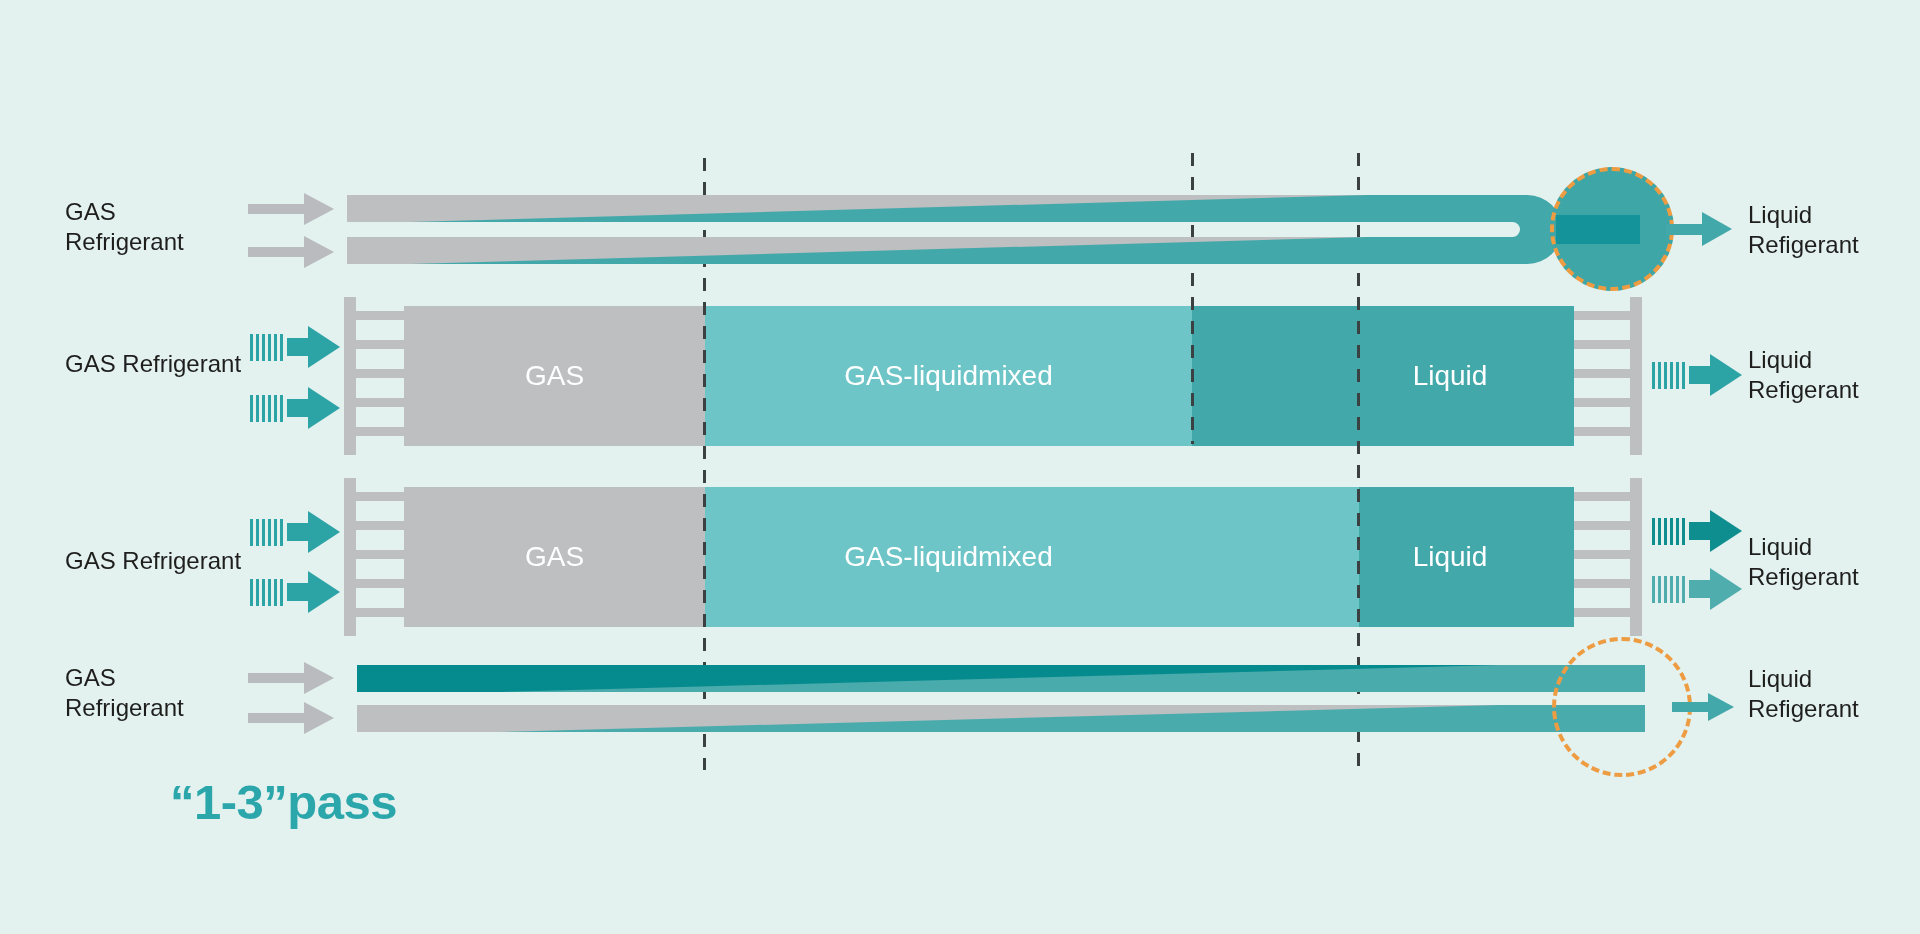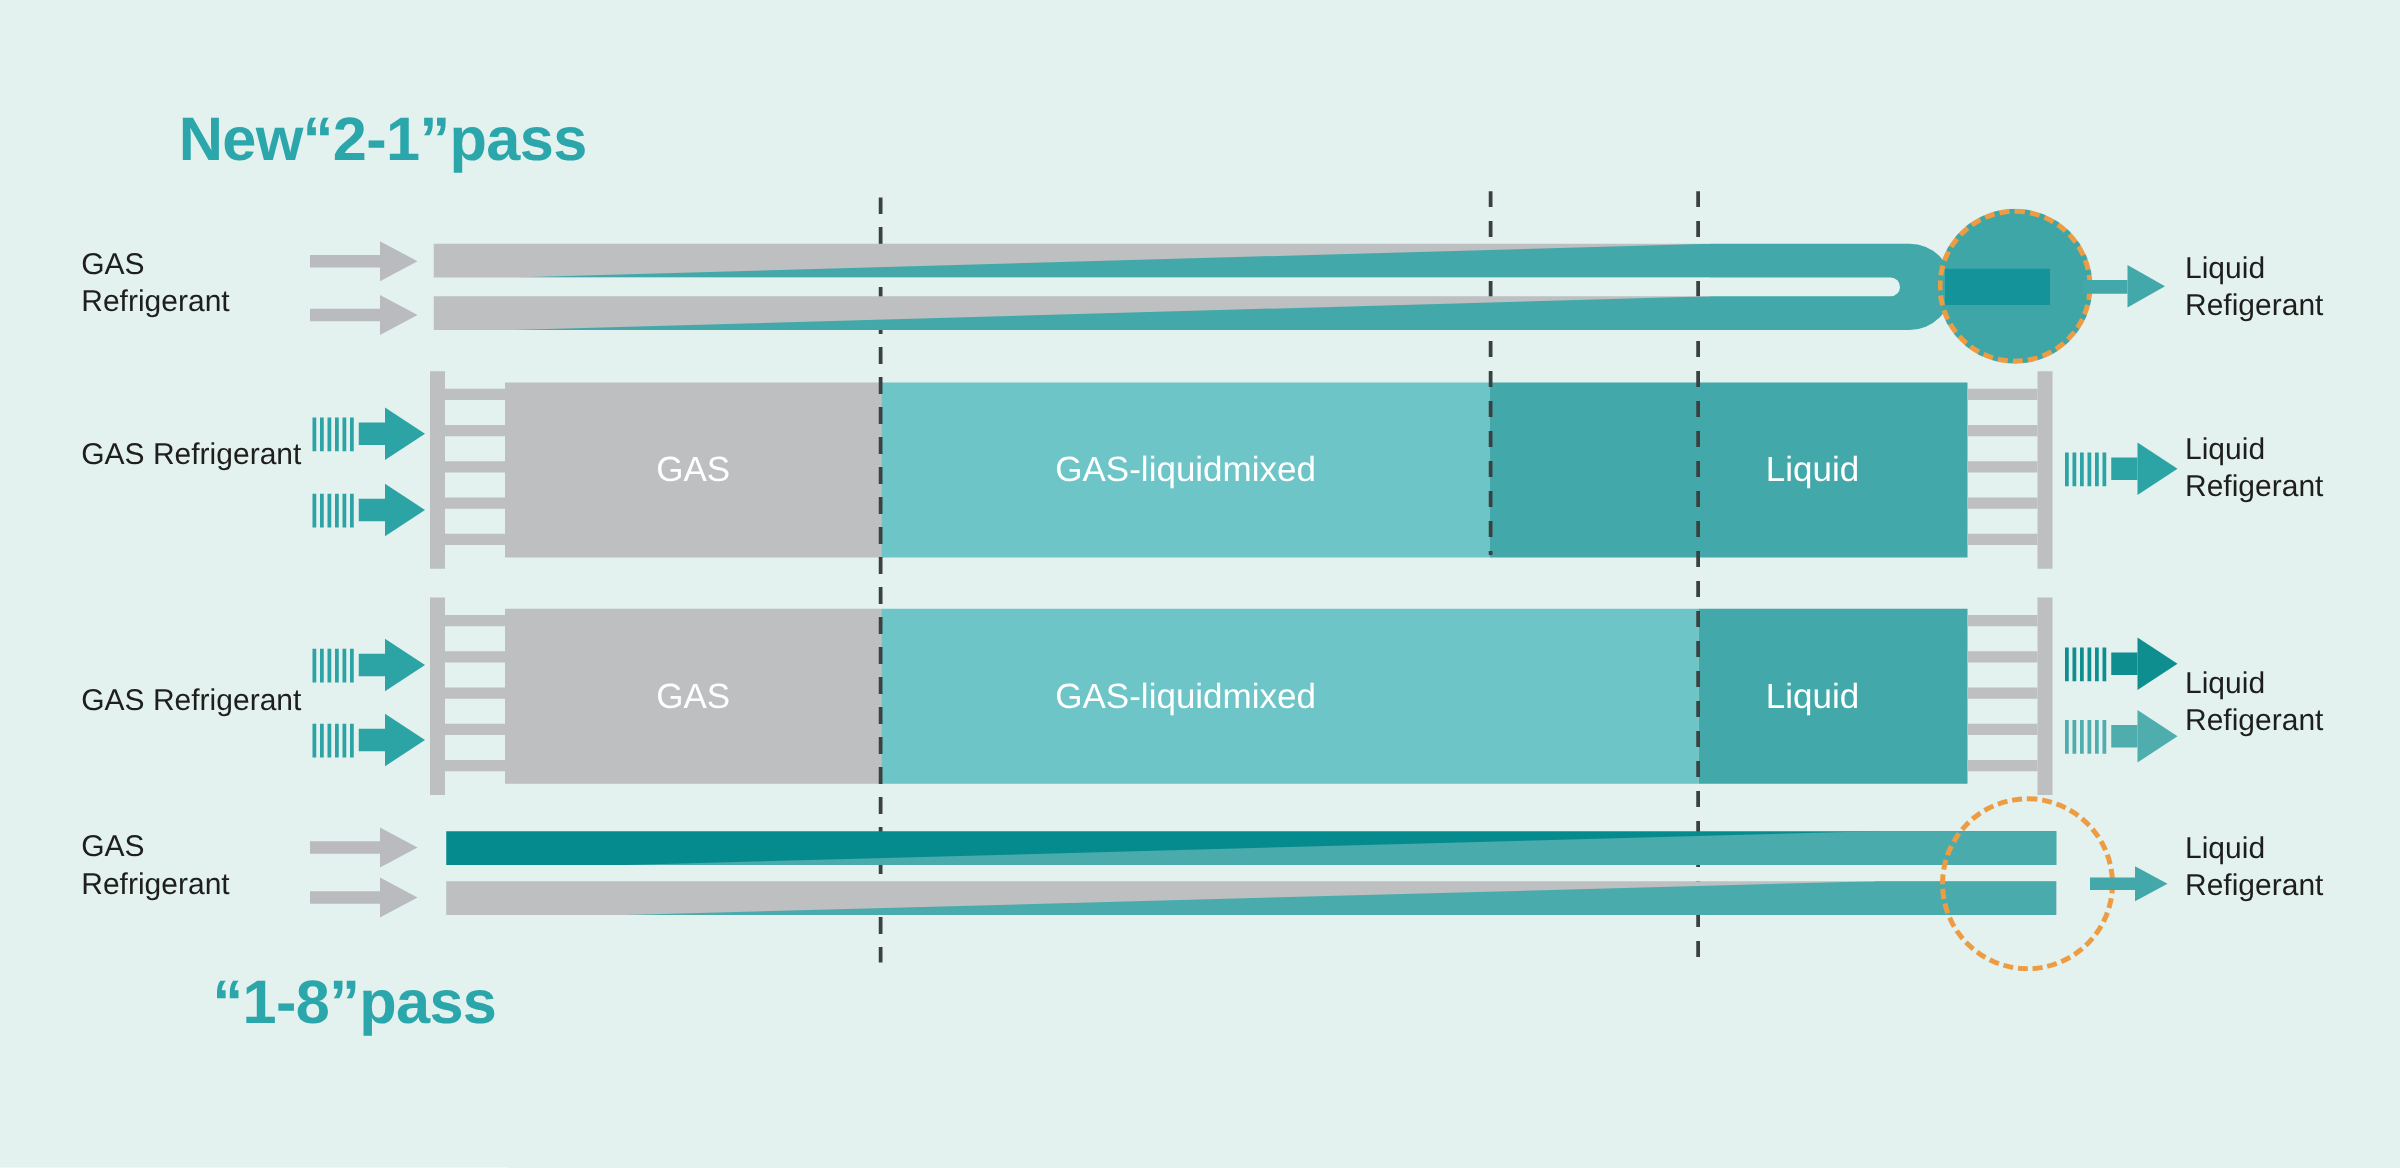--- a/index.html
+++ b/index.html
@@ -129,22 +129,21 @@
   <div class="thinbar" style="left:357px;top:665px;width:1288px;background:#058b8d;"></div>
   <div class="wedge" style="left:500px;top:665px;width:1000px;background:#4aabac;"></div>
   <div class="thinbar" style="left:1500px;top:665px;width:145px;background:#4aabac;"></div>
   <div class="thinbar" style="left:357px;top:705px;width:1288px;background:#bdbfc1;"></div>
   <div class="wedge" style="left:500px;top:705px;width:1000px;background:#4aabac;"></div>
   <div class="thinbar" style="left:1500px;top:705px;width:145px;background:#4aabac;"></div>
   <div class="circle-outline"></div>
   <div class="exit-shaft" style="left:1672px;top:702px;width:36px;height:10px;"></div>
   <div class="exit-head" style="left:1708px;top:693px;border-left:26px solid #43a8a9;border-top:14px solid transparent;border-bottom:14px solid transparent;"></div>
 
-  <div class="title" style="left:143px;top:84px;">New“2-1”pass</div>
-  <div class="title" style="left:170px;top:774px;">“1-8”pass</div>
+  <div class="title" style="left:170px;top:774px;">“1-3”pass</div>
 
   <div class="side-label" style="left:65px;top:197px;">
     <div>GAS</div>
     <div>Refrigerant</div>
   </div>
   <div class="gray-arrow" style="left:248px;top:193px;">
       <div class="shaft"></div>
       <div class="head"></div>
     </div>
   <div class="gray-arrow" style="left:248px;top:236px;">

